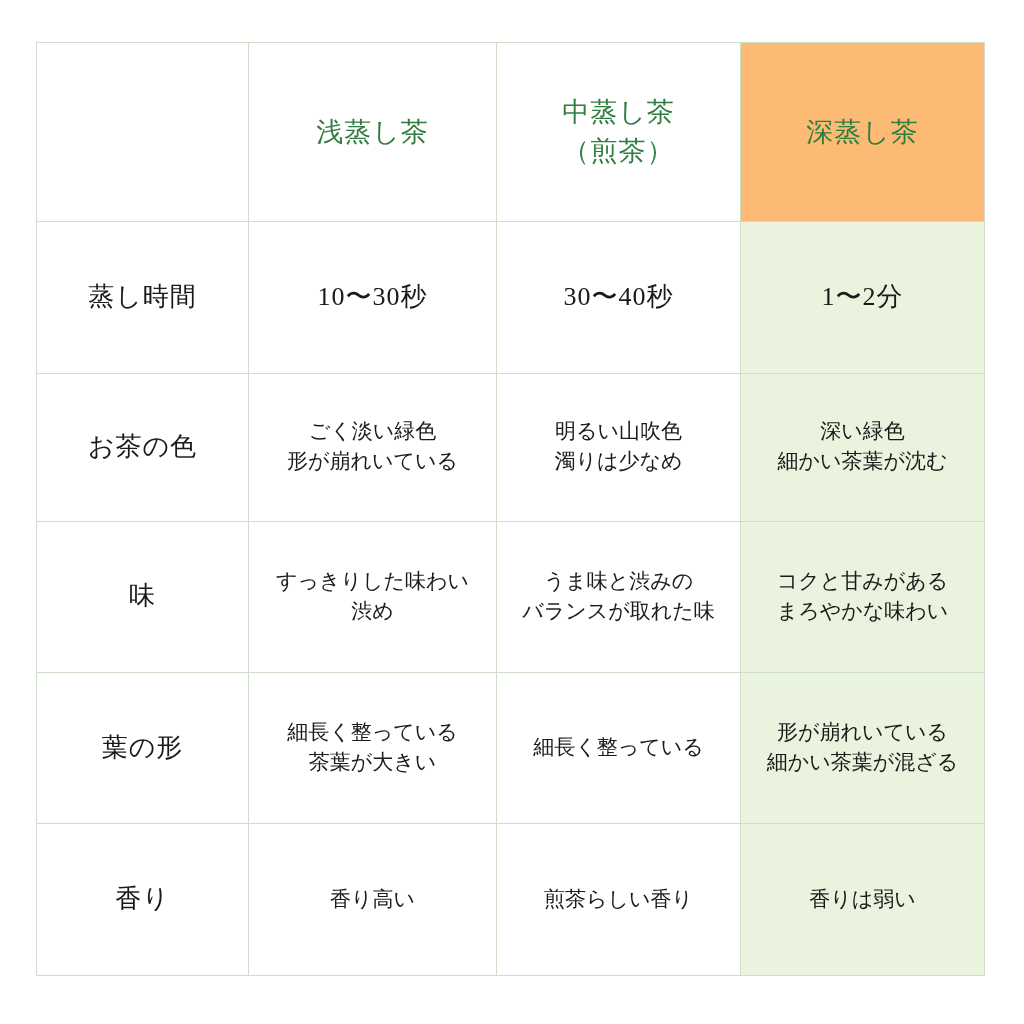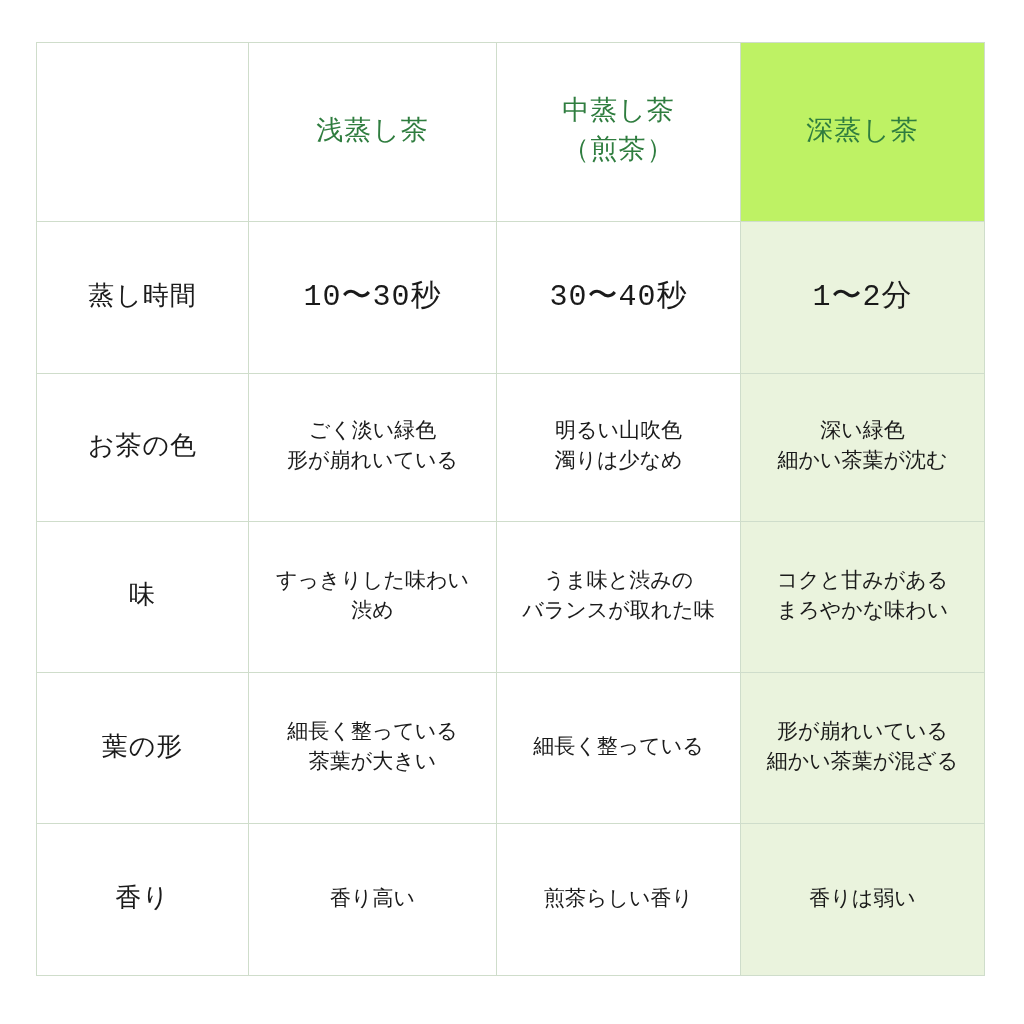--- a/index.html
+++ b/index.html
@@ -19,21 +19,20 @@
     height: 1024px;
     position: relative;
     box-sizing: border-box;
     padding: 42px 40px 48px 36px;
   }
   table.compare {
     width: 948px;
     height: 934px;
     border-collapse: collapse;
     table-layout: fixed;
-    font-family: Liberation Mono, monospace;
   }
   table.compare td, table.compare th {
     border: 1px solid #cfddcb;
     text-align: center;
     vertical-align: middle;
     font-weight: normal;
     padding: 6px 8px;
     box-sizing: border-box;
     line-height: 1.42;
   }
@@ -46,38 +45,38 @@
   tr.head td { height: 178px; }
   td.head-label {
     background: #ffffff;
   }
   td.head-cell {
     color: #2f7d3f;
     font-size: 27px;
     letter-spacing: 1px;
   }
   td.head-cell.highlight {
-    background: #bef264;
+    background: #fdba74;
     margin-top: 18px;
   }
 
   
   td.row-label {
     font-size: 26px;
     letter-spacing: 1px;
     color: #1a1a1a;
   }
 
   
   td.data {
     font-size: 21px;
     color: #1a1a1a;
   }
   td.data.big {
-    font-size: 30px;
+    font-size: 26px;
     letter-spacing: 1px;
   }
   td.data.highlight {
     background: #eaf3dd;
     margin-top: 32px;
   }
   .line { display: block; }
   .nowrap { white-space: nowrap; }
 </style>
 </head>

